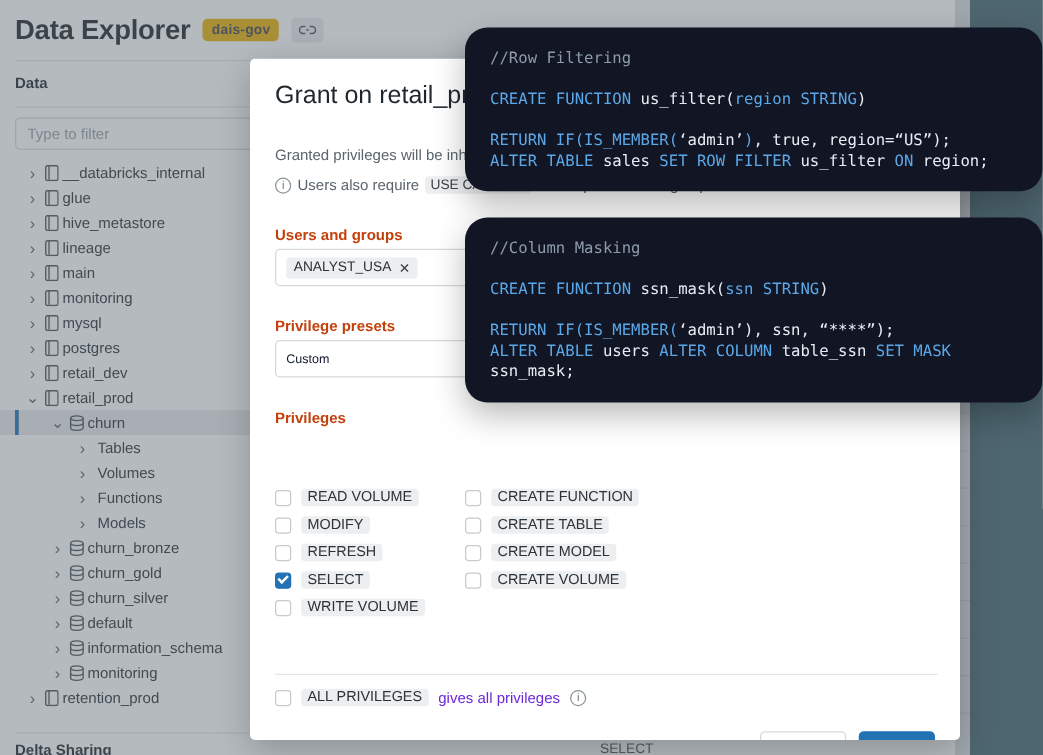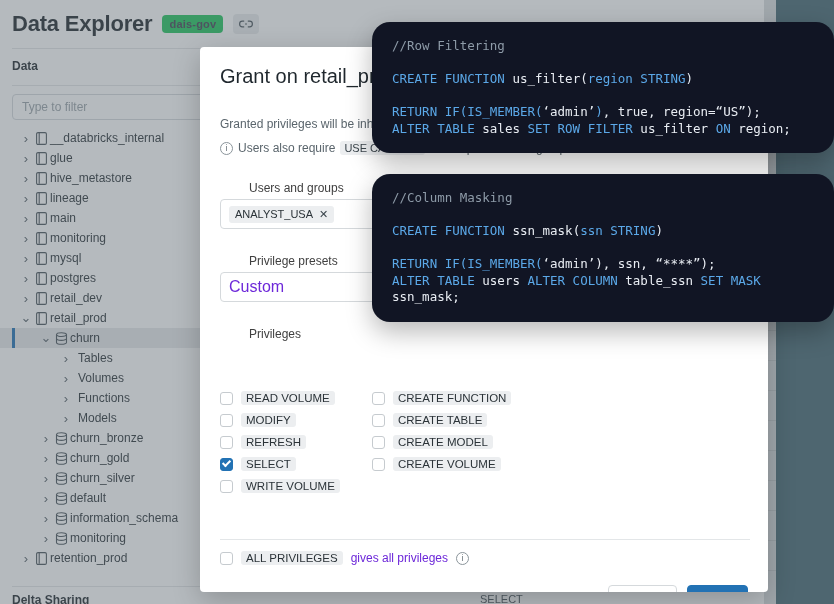--- a/index.html
+++ b/index.html
@@ -19,21 +19,21 @@
     overflow: hidden;
   }
   .app-header {
     position: absolute; left: 0; top: 0; width: 776px; height: 48px;
     display: flex; align-items: center; padding-left: 12px; gap: 10px;
   }
   .app-title {
     font-size: 22px; font-weight: 600; color: #1f272d; letter-spacing: -0.2px;
   }
   .badge {
-    font-size: 11px; font-weight: 700; color: #445; background: #22c55e;
+    font-size: 11px; font-weight: 700; color: #445; background: #eab308;
     padding: 3px 7px; border-radius: 4px; letter-spacing: .2px;
   }
   .link-chip {
     width: 26px; height: 20px; background: #e9eced; border-radius: 4px;
     display: flex; align-items: center; justify-content: center;
   }
   .hdr-divider {
     position: absolute; left: 12px; top: 48px; width: 752px; height: 1px; background: #e3e6e8;
   }
   .sec-label {
@@ -113,32 +113,32 @@
   }
   .code-chip {
     background: #eceef0; border-radius: 3px; padding: 1px 4px; font-size: 11px; color: #3a444b;
   }
   .info-i {
     width: 13px; height: 13px; border: 1px solid #8b959b; border-radius: 50%;
     font-size: 9px; line-height: 11px; text-align: center; color: #6a747a; flex: none;
   }
 
   .field-label {
-    position: absolute; font-size: 12px; font-weight: 400; color: #404040; margin-left: 29px;
+    position: absolute; font-size: 12px; font-weight: 700; color: #c2410c;
   }
   .field-box {
     position: absolute; border: 1px solid #d5d9dc; border-radius: 4px;
     background: #fff; display: flex; align-items: center; padding: 0 8px;
   }
   .chip {
     background: #eceef0; border-radius: 3px; padding: 2px 6px;
     font-size: 11px; color: #2b3338; display: flex; align-items: center; gap: 6px;
   }
   .chip .x { font-size: 11px; color: #3a444b; }
-  .placeholder { font-size: 16px; color: #6d28d9; }
+  .placeholder { font-size: 10px; color: #0f172a; }
 
   .priv-grid {
     position: absolute; left: 20px; top: 340px; width: 530px;
     display: flex;
   }
   .priv-col { }
   .priv-col.c1 { width: 152px; }
   .priv-col.c2 { width: 152px; }
   .priv-col.c3 { width: 220px; }
   .priv-item {

